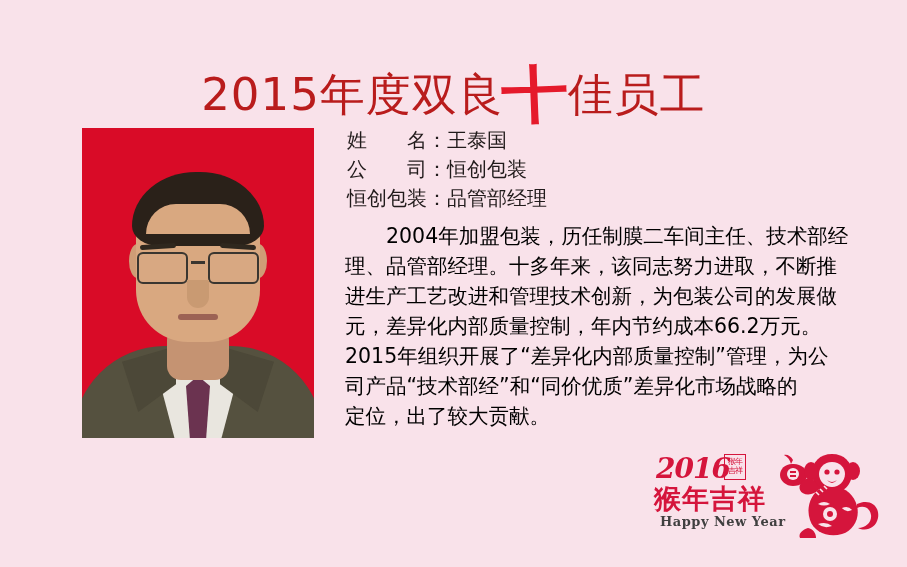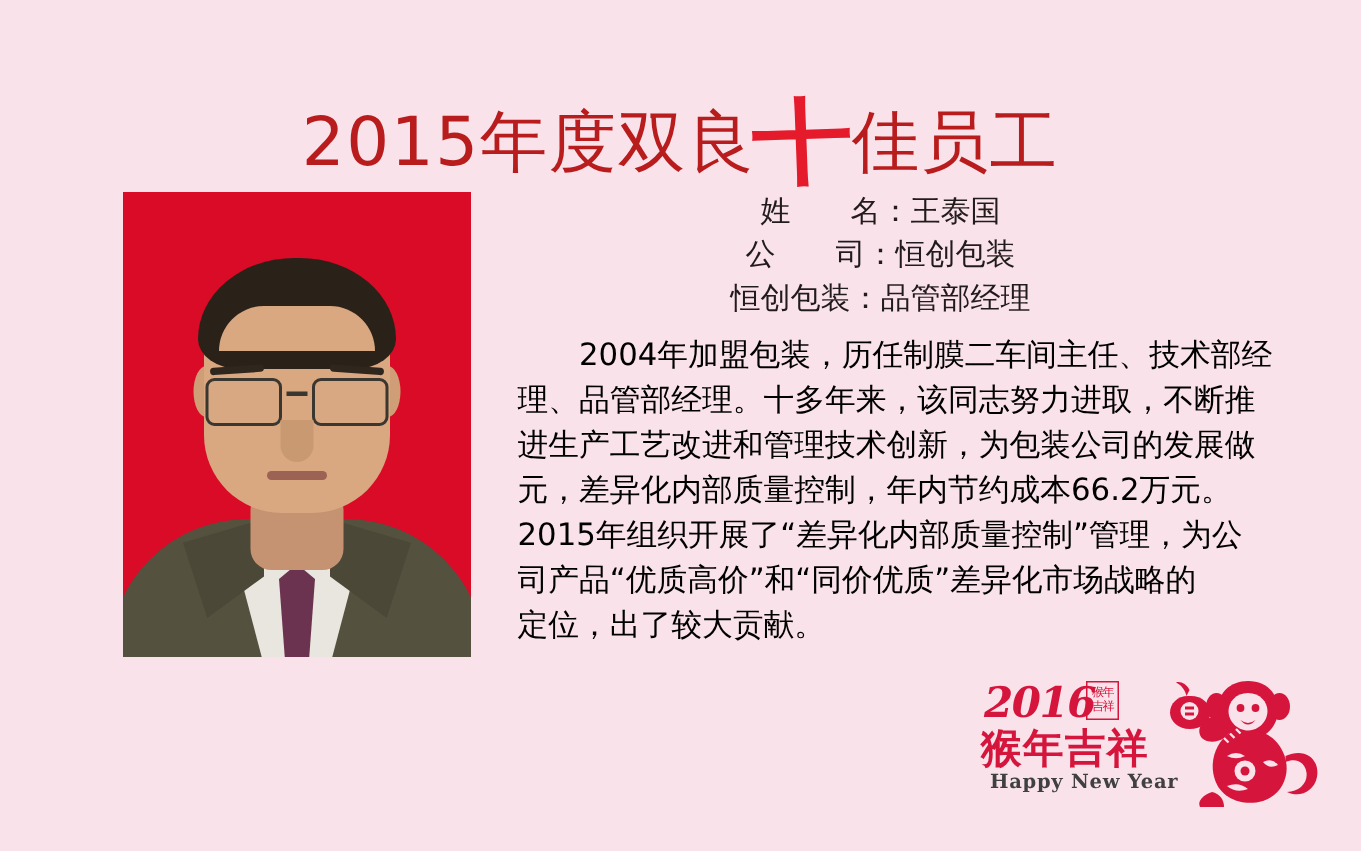--- a/index.html
+++ b/index.html
@@ -223,21 +223,20 @@
     background: #9c6254;
     border-radius: 4px;
   }
 
   
   .info {
     position: absolute;
     left: 347px;
     top: 126px;
     width: 480px;
-    text-align: center;
   }
   .info-line {
     font-size: 20px;
     line-height: 29px;
     color: #211b1b;
     white-space: pre;
   }
 
   
   .bio {
@@ -353,21 +352,21 @@
     <div class="info-line">公　　司：恒创包装</div>
     <div class="info-line">恒创包装：品管部经理</div>
   </div>
 
   <div class="bio">
     <div class="bio-line">　　2004年加盟包装，历任制膜二车间主任、技术部经</div>
     <div class="bio-line">理、品管部经理。十多年来，该同志努力进取，不断推</div>
     <div class="bio-line">进生产工艺改进和管理技术创新，为包装公司的发展做</div>
     <div class="bio-line">元，差异化内部质量控制，年内节约成本66.2万元。</div>
     <div class="bio-line">2015年组织开展了“差异化内部质量控制”管理，为公</div>
-    <div class="bio-line">司产品“优质高价”和“同价优质”差异化市场战略的</div>
+    <div class="bio-line">司产品“技术部经”和“同价优质”差异化市场战略的</div>
     <div class="bio-line">定位，出了较大贡献。</div>
   </div>
 
   <div class="stamp">
     <div class="stamp-2016">2016</div>
     <div class="stamp-seal">猴年吉祥</div>
     <div class="stamp-cn">猴年吉祥</div>
     <div class="stamp-en">Happy New Year</div>
 
     <svg class="stamp-monkey" viewBox="0 0 132 92">

